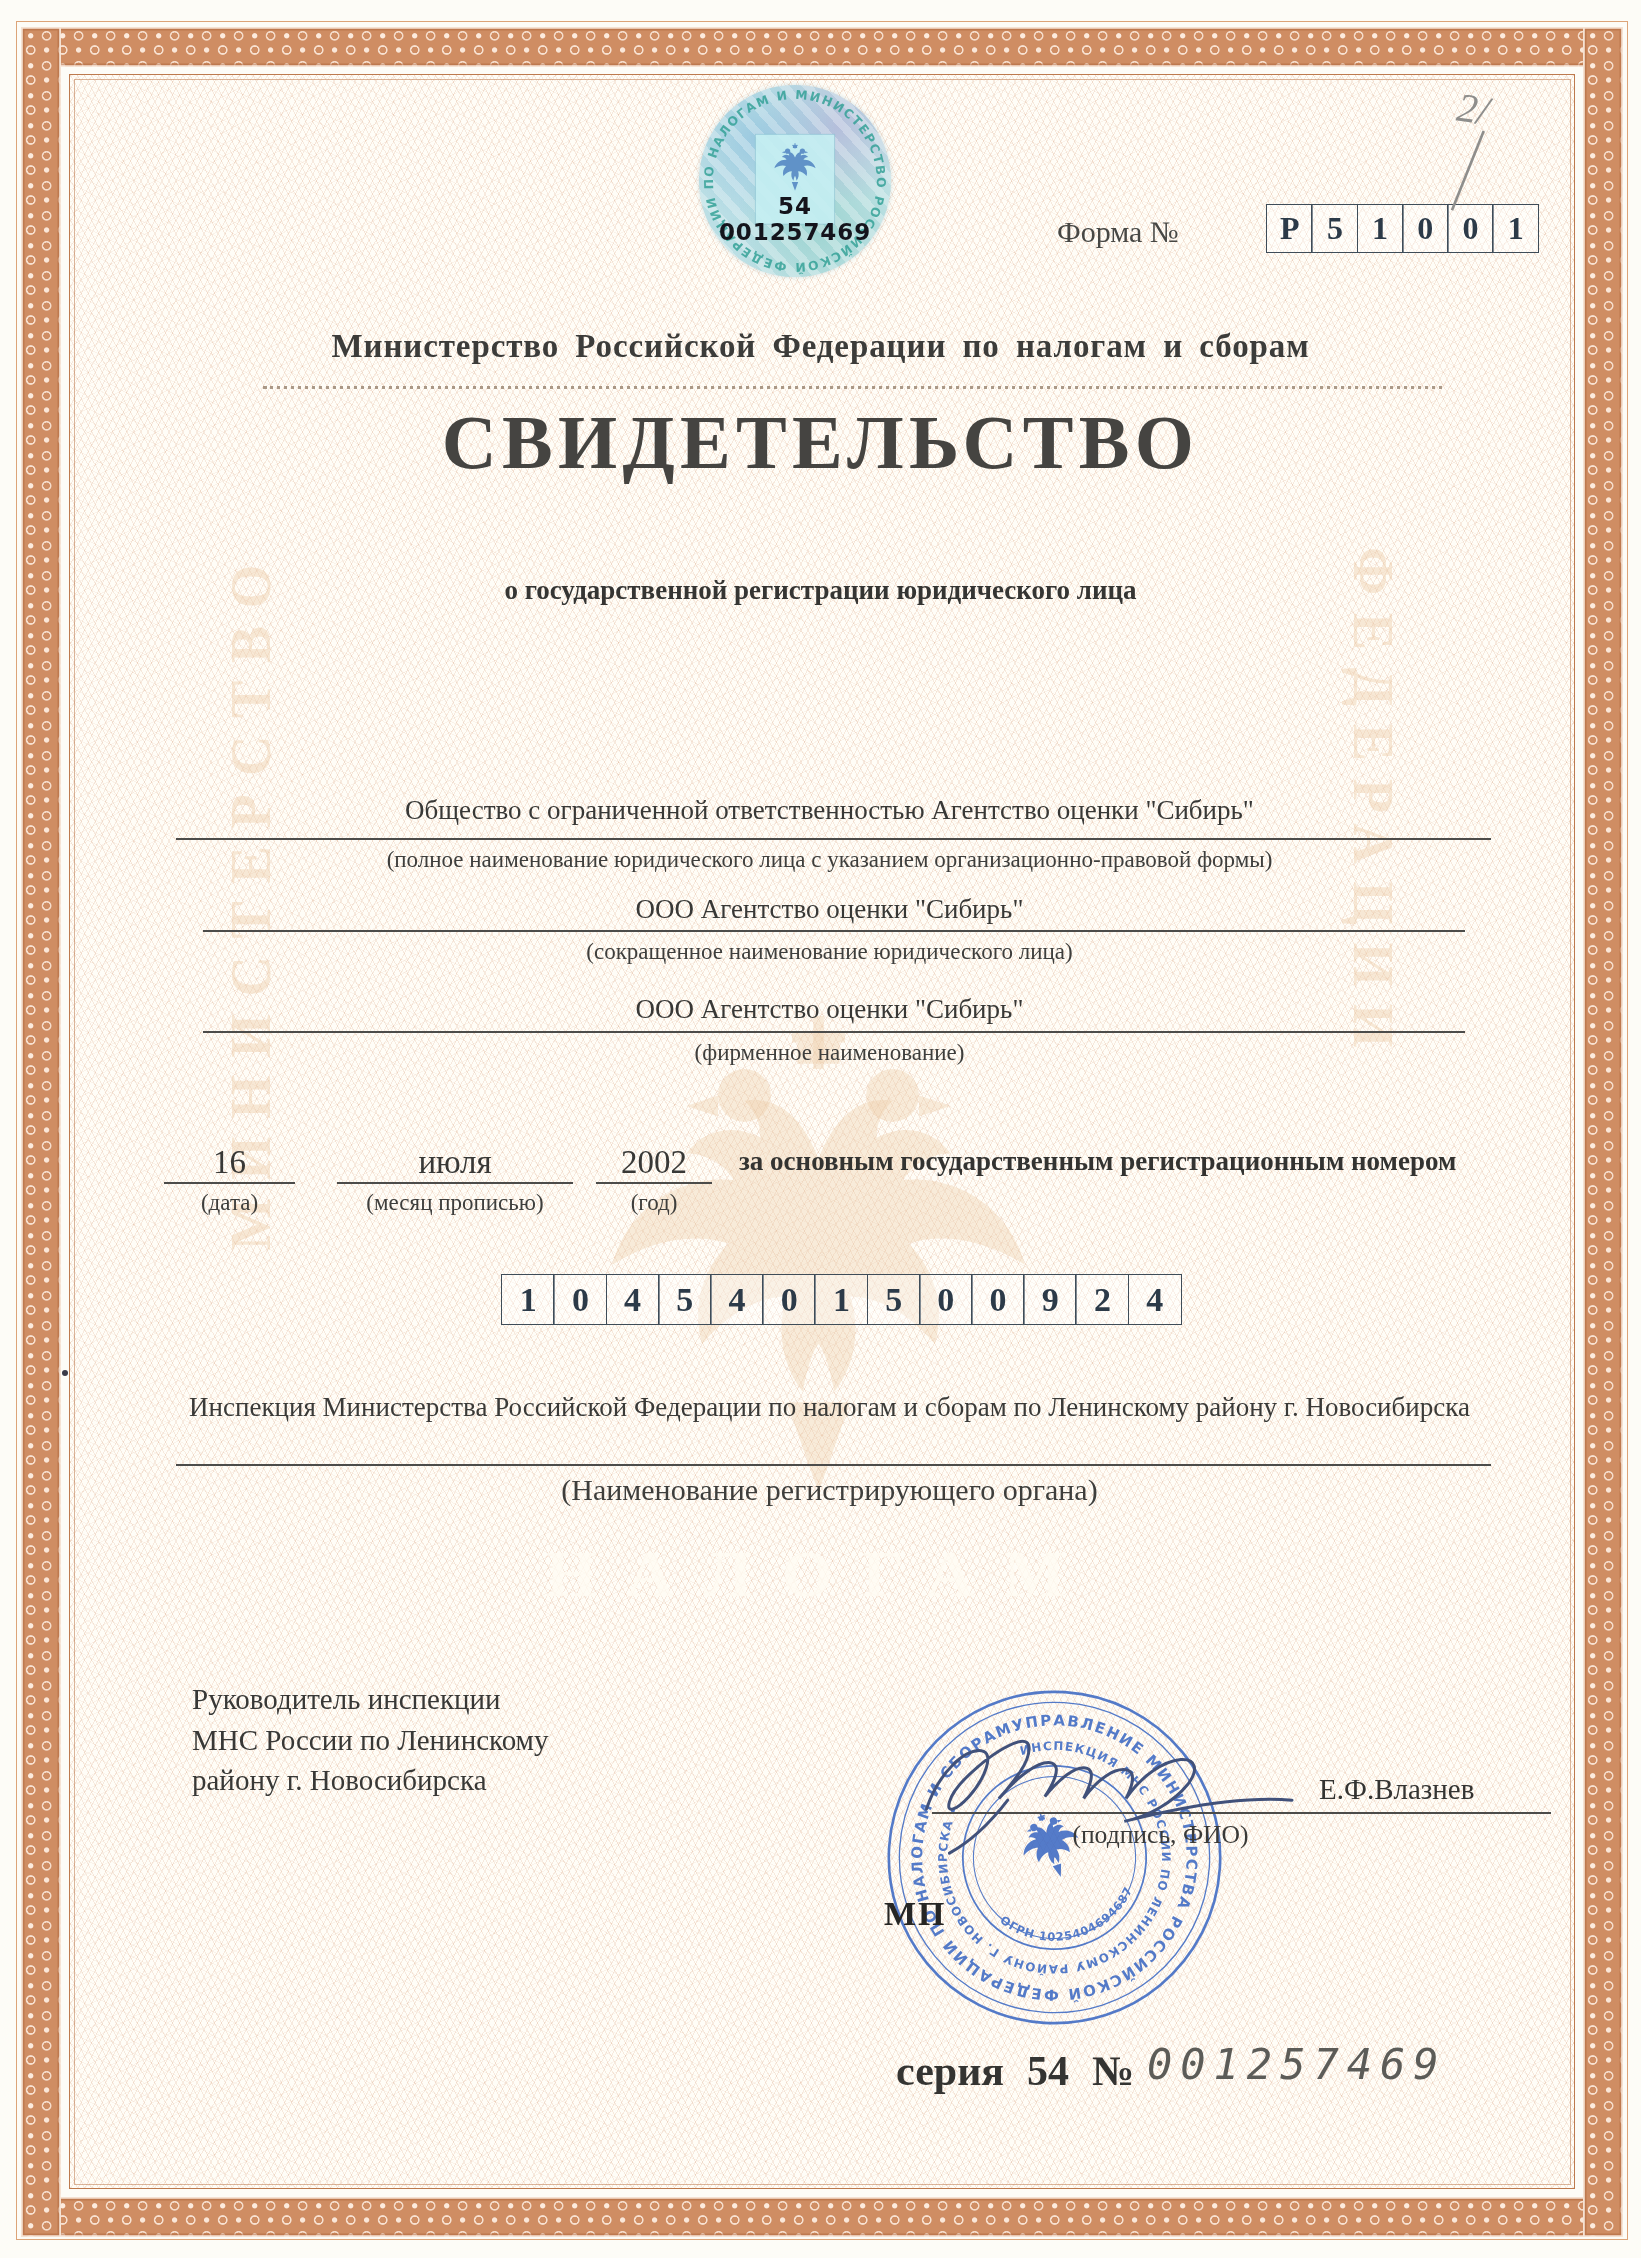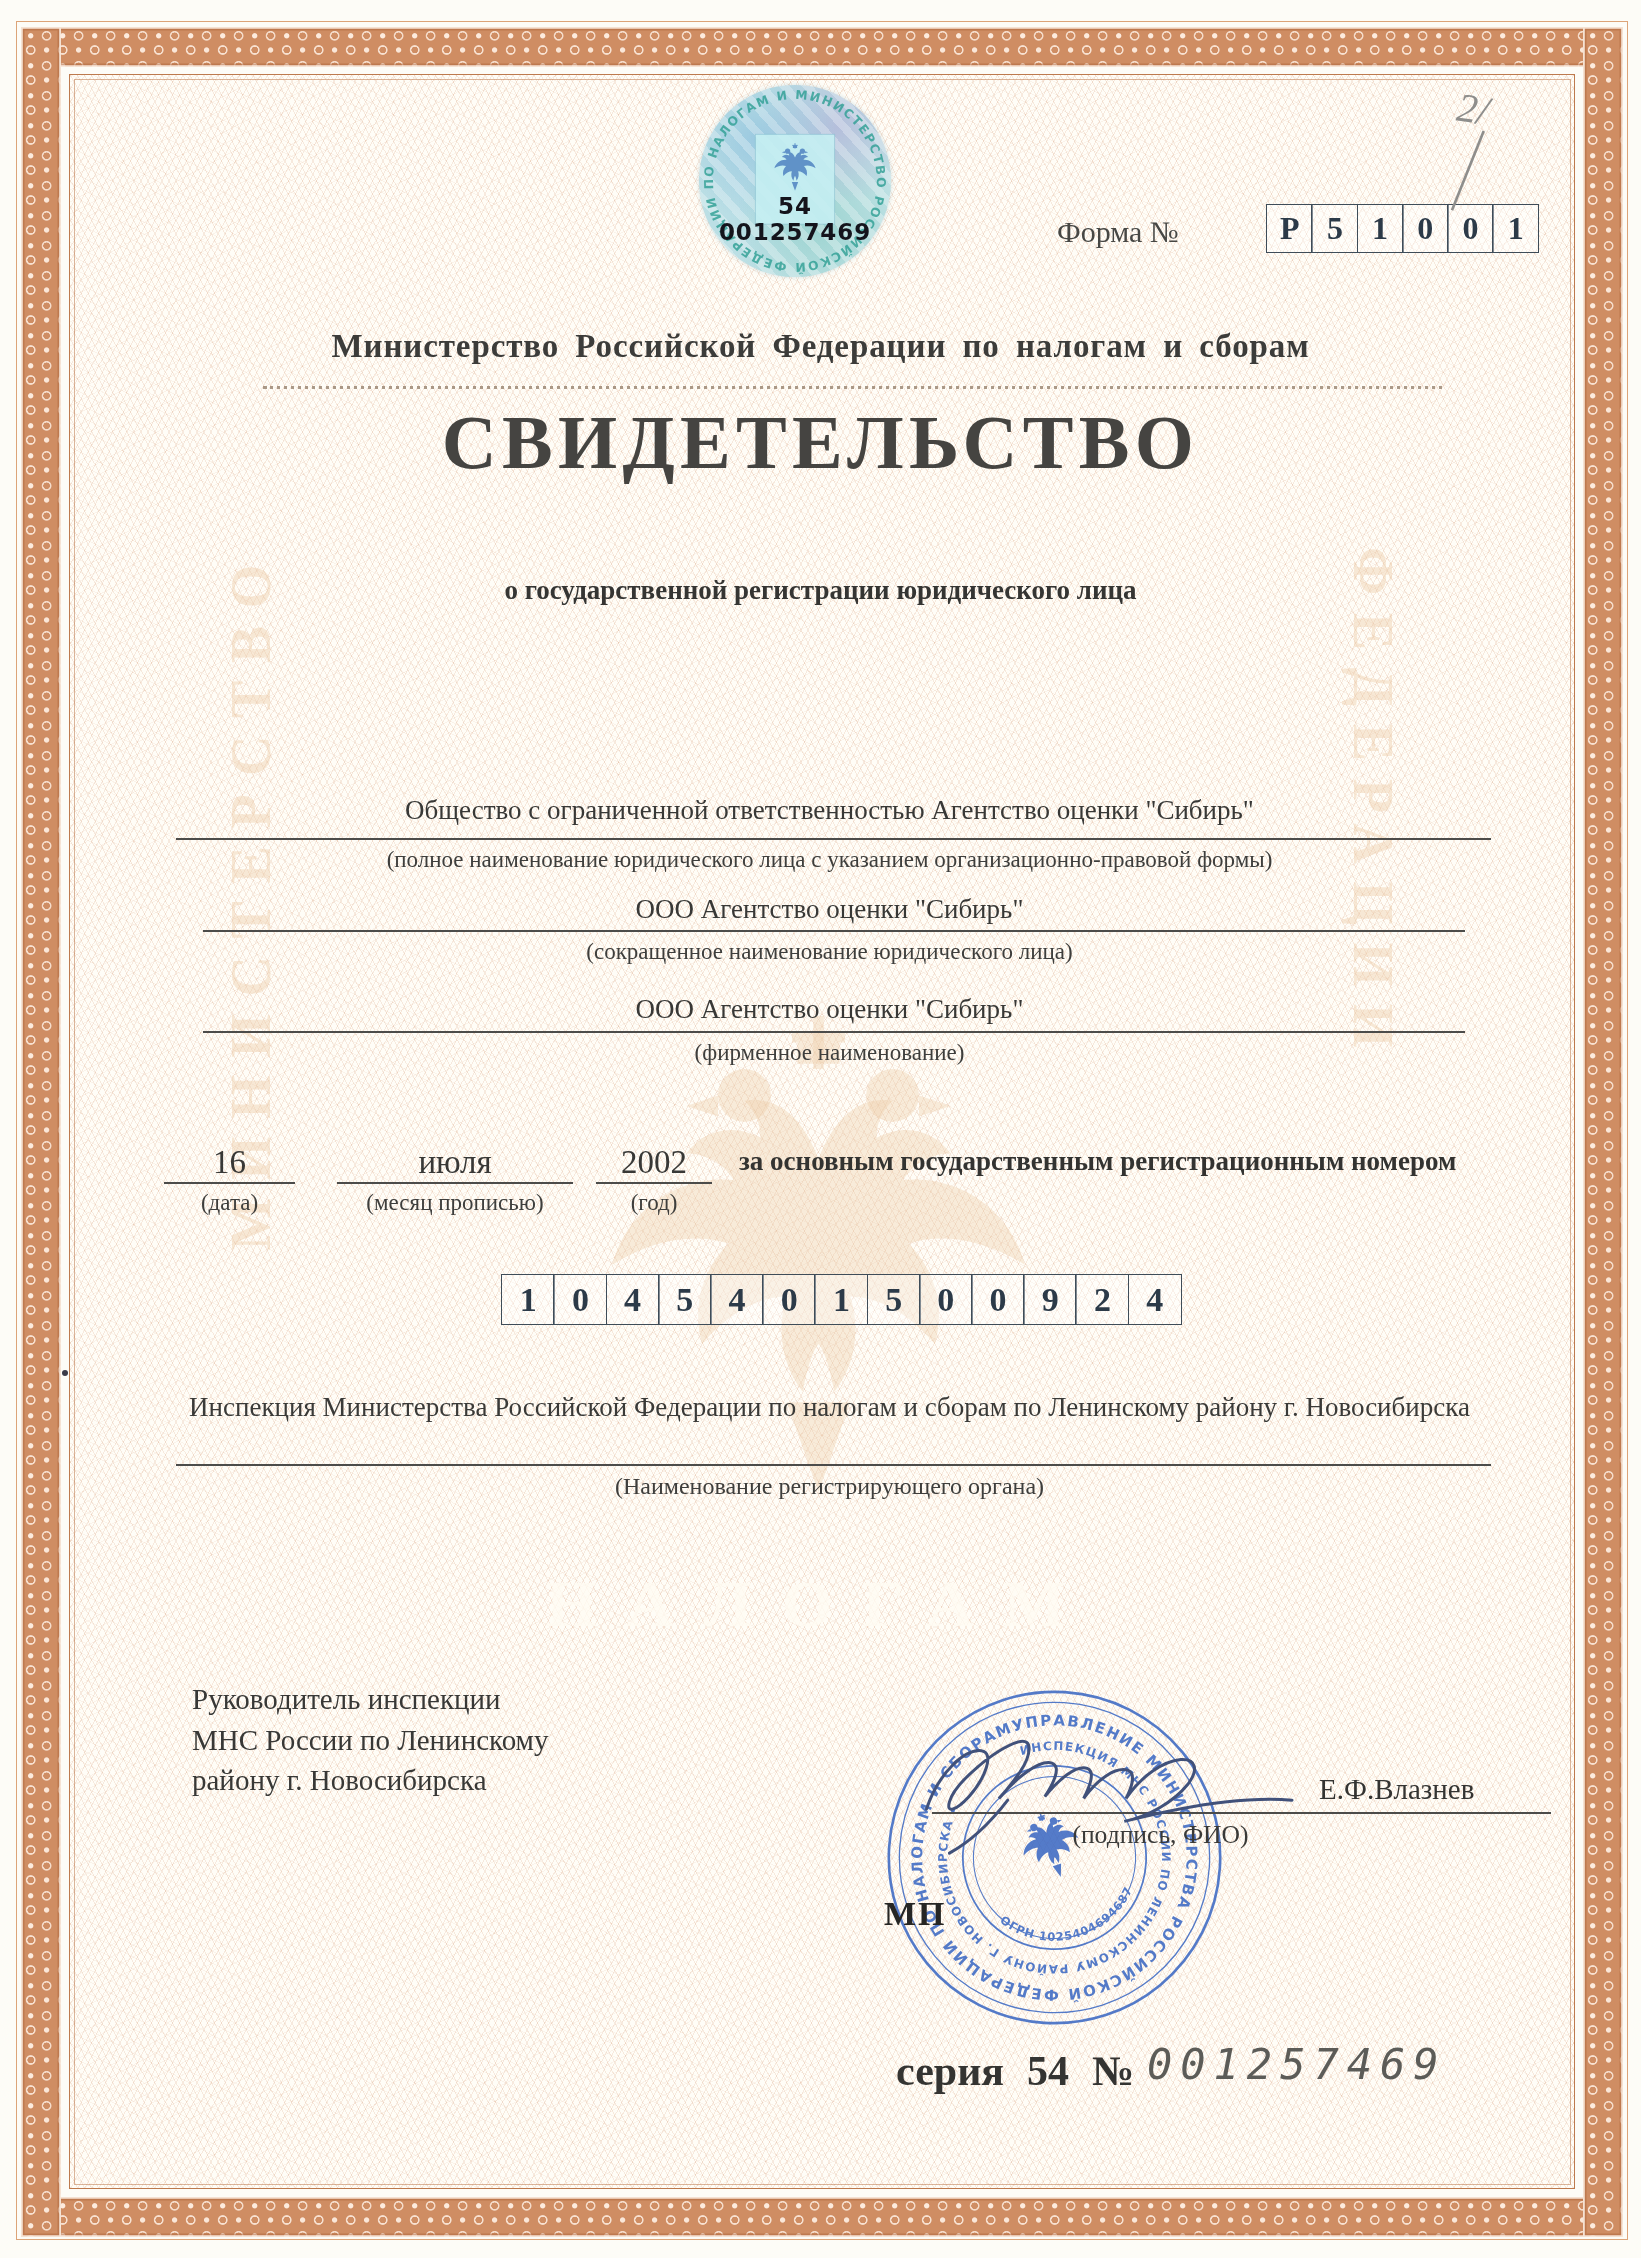--- a/index.html
+++ b/index.html
@@ -27,21 +27,21 @@
            repeating-linear-gradient(28deg,  rgba(201,122,76,.08) 0 0.9px, transparent 0.9px 10.6px),
            repeating-linear-gradient(-28deg, rgba(201,122,76,.08) 0 0.9px, transparent 0.9px 10.6px);}
   .inner::before{content:"";position:absolute;inset:3.5px;border:0.9px solid rgba(189,122,78,.55);}
   
   .wm-eagle{position:absolute;left:554px;top:979px;width:529px;height:582px;z-index:1;}
   .wm-vert{position:absolute;z-index:1;writing-mode:vertical-rl;font-weight:bold;font-size:56px;
            letter-spacing:17.6px;color:rgba(238,206,170,.45);}
   .wm-left{left:219px;top:547px;transform:rotate(180deg);}
   .wm-right{left:1341px;top:547px;}
   .wm-bottom{position:absolute;left:353px;width:935px;top:1537px;text-align:center;z-index:1;
-             font-weight:bold;font-size:65px;letter-spacing:30px;color:rgba(255,251,242,.8);margin-top:30px;}
+             font-weight:bold;font-size:65px;letter-spacing:30px;color:rgba(255,251,242,.8);}
   
   .holo{position:absolute;left:699px;top:85px;width:192px;height:192px;border-radius:50%;z-index:3;
         background:
           repeating-linear-gradient(48deg, rgba(255,255,255,.28) 0 8px, transparent 8px 17px),
           radial-gradient(circle at 30% 28%, rgba(132,186,222,.6), transparent 42%),
           radial-gradient(circle at 72% 22%, rgba(168,148,208,.45), transparent 38%),
           radial-gradient(circle at 62% 72%, rgba(120,198,188,.5), transparent 46%),
           radial-gradient(circle at 24% 66%, rgba(178,218,230,.55), transparent 42%),
           #bfe1e4;
         box-shadow:0 0 5.3px rgba(120,170,190,.35);}
@@ -77,21 +77,21 @@
   .caption{font-size:23px;color:#3e3e3c;}
   .v-name1{top:795px;} .r-name1{left:176px;width:1315px;top:838px;} .c-name1{top:847px;}
   .v-name2{top:894px;} .r-name2{left:203px;width:1262px;top:930px;} .c-name2{top:939px;}
   .v-name3{top:994px;} .r-name3{left:203px;width:1262px;top:1031px;} .c-name3{top:1040px;}
   .dr-val{position:absolute;top:1144px;text-align:center;font-size:33px;z-index:4;color:#383836;}
   .dr-cap{position:absolute;top:1190px;text-align:center;font-size:23px;z-index:4;color:#3e3e3c;}
   .d-day{left:150px;width:159px;} .d-month{left:319px;width:272px;} .d-year{left:596px;width:116px;}
   .r-day{left:164px;width:131px;top:1182px;} .r-month{left:337px;width:236px;top:1182px;} .r-year{left:596px;width:116px;top:1182px;}
   .suffix{position:absolute;left:739px;width:812px;top:1146px;font-weight:bold;font-size:27px;z-index:4;color:#333331;}
   .authority{top:1389px;font-size:27px;line-height:1.36;}
-  .r-auth{left:176px;width:1315px;top:1464px;} .c-auth{top:1473px;font-size:24px;}
+  .r-auth{left:176px;width:1315px;top:1464px;} .c-auth{top:1473px;font-size:30px;}
   .signer{position:absolute;left:192px;top:1679px;width:362px;font-size:29px;line-height:1.40;z-index:4;color:#383836;}
   
   .stamp{position:absolute;left:880px;top:1683px;width:349px;height:349px;z-index:3;opacity:.85;}
   .stamp text{font-family:"DejaVu Sans",sans-serif;fill:#3765c2;font-weight:bold;}
   .sig{position:absolute;left:900px;top:1710px;width:415px;height:168px;z-index:6;}
   .sig-name{position:absolute;left:1319px;width:238px;top:1773px;font-size:29px;z-index:5;color:#343432;}
   .r-sig{left:932px;width:619px;top:1812px;z-index:5;}
   .c-sig{position:absolute;left:1015px;width:291px;top:1820px;text-align:center;font-size:25.6px;z-index:5;color:#3a3a38;}
   .mp{position:absolute;left:884px;top:1895px;font-weight:bold;font-size:34px;z-index:7;color:#262624;letter-spacing:1.8px;}
   

